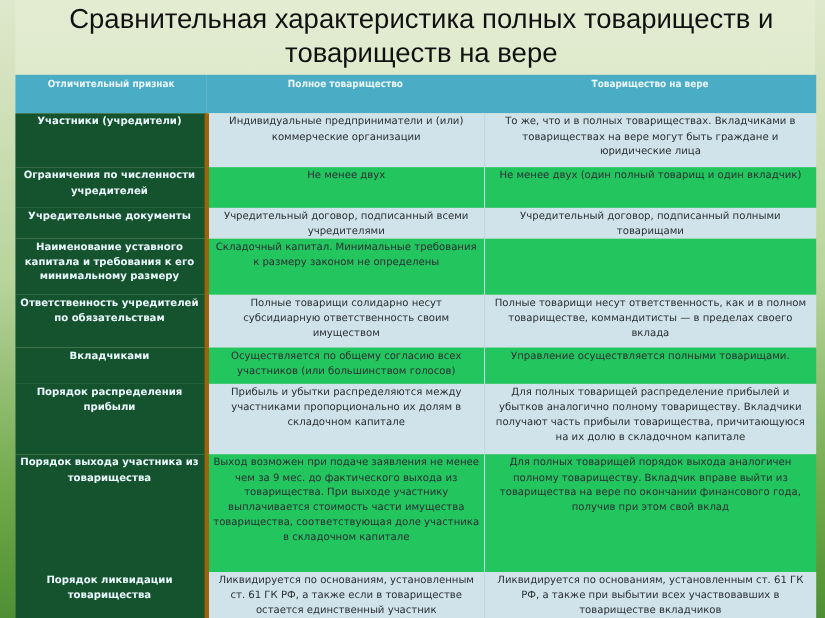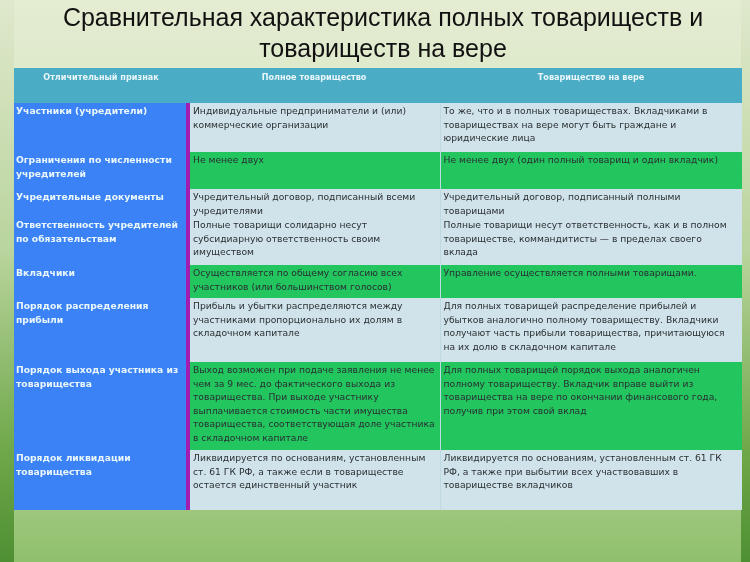--- a/index.html
+++ b/index.html
@@ -33,26 +33,26 @@
     }
     .tbl th {
       background: #4bacc6; color: #e9f6fa;
       font-weight: bold; text-align: center; vertical-align: top;
       padding: 3px 4px 0 4px; height: 32px;
       font-family: "DejaVu Sans Condensed", "DejaVu Sans", sans-serif;
       font-size: 9px;
     }
     .tbl td {
       vertical-align: top; padding: 1px 3px 0 3px; color: #2a2f33;
-      text-align: left;
+      text-align: center;
     }
     .tbl td.label {
-      background: #3b82f6; color: #eaf7fb; font-weight: bold;
-      text-align: left; padding-left: 2px;
-      border-right: 4px solid #a21caf;
+      background: #14532d; color: #eaf7fb; font-weight: bold;
+      text-align: center; padding-left: 2px;
+      border-right: 4px solid #a16207;
     }
     .tbl tr.odd td.cell { background: #d0e3ea; }
     .tbl tr.even td.cell { background: #22c55e; }
     .tbl td.cell { border-left: 1px solid #bfd9e2; }
   </style>
 </head>
 <body>
 
 <div class="edge-left"></div>
 <div class="edge-right"></div>
@@ -84,36 +84,41 @@
     <tr class="even" style="height:37px">
       <td class="label">Ограничения по численности учредителей</td>
       <td class="cell">Не менее двух</td>
       <td class="cell">Не менее двух (один полный товарищ и один вкладчик)</td>
     </tr>
     <tr class="odd" style="height:24px">
       <td class="label">Учредительные документы</td>
       <td class="cell">Учредительный договор, подписанный всеми учредителями</td>
       <td class="cell">Учредительный договор, подписанный полными товарищами</td>
     </tr>
+    <tr class="even" style="height:51px">
+      <td class="label">Наименование уставного капитала и требования к его минимальному размеру</td>
+      <td class="cell">Складочный капитал. Минимальные требования к размеру законом не определены</td>
+      <td class="cell"></td>
+    </tr>
     <tr class="odd" style="height:48px">
       <td class="label">Ответственность учредителей по обязательствам</td>
       <td class="cell">Полные товарищи солидарно несут субсидиарную ответственность своим имуществом</td>
       <td class="cell">Полные товарищи несут ответственность, как и в полном товариществе, коммандитисты — в пределах своего вклада</td>
     </tr>
     <tr class="even" style="height:33px">
-      <td class="label">Вкладчики</td>
+      <td class="label">Вкладчиками</td>
       <td class="cell">Осуществляется по общему согласию всех участников (или большинством голосов)</td>
       <td class="cell">Управление осуществляется полными товарищами.</td>
     </tr>
     <tr class="odd" style="height:64px">
       <td class="label">Порядок распределения прибыли</td>
       <td class="cell">Прибыль и убытки распределяются между участниками пропорционально их долям в складочном капитале</td>
       <td class="cell">Для полных товарищей распределение прибылей и убытков аналогично полному товариществу. Вкладчики получают часть прибыли товарищества, причитающуюся на их долю в складочном капитале</td>
     </tr>
-    <tr class="even" style="height:88px">
+    <tr class="even" style="height:107px">
       <td class="label">Порядок выхода участника из товарищества</td>
       <td class="cell">Выход возможен при подаче заявления не менее чем за 9 мес. до фактического выхода из товарищества. При выходе участнику выплачивается стоимость части имущества товарищества, соответствующая доле участника в складочном капитале</td>
       <td class="cell">Для полных товарищей порядок выхода аналогичен полному товариществу. Вкладчик вправе выйти из товарищества на вере по окончании финансового года, получив при этом свой вклад</td>
     </tr>
     <tr class="odd" style="height:60px">
       <td class="label">Порядок ликвидации товарищества</td>
       <td class="cell">Ликвидируется по основаниям, установленным ст. 61 ГК РФ, а также если в товариществе остается единственный участник</td>
       <td class="cell">Ликвидируется по основаниям, установленным ст. 61 ГК РФ, а также при выбытии всех участвовавших в товариществе вкладчиков</td>
     </tr>
   </tbody>

